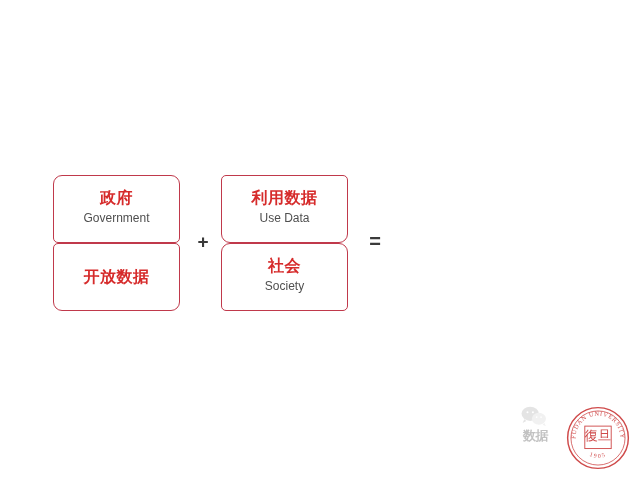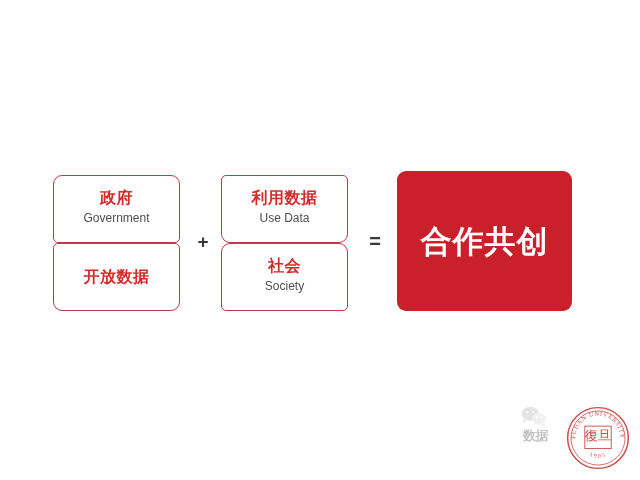--- a/index.html
+++ b/index.html
@@ -173,23 +173,20 @@
         <div class="en">Use Data</div>
       </div>
       <div class="card card-top">
         <div class="cn">社会</div>
         <div class="en">Society</div>
       </div>
     </div>
 
     <div class="operator eq">=</div>
 
-    <div class="result">
-      <div class="result-text">合作共创</div>
-    </div>
 
   </div>
 
   <div class="watermark">
     <svg class="wechat-icon" viewBox="0 0 48 40">
       <ellipse cx="17" cy="16" rx="16" ry="13" fill="#e2e2e2"></ellipse>
       <circle cx="12" cy="13" r="1.9" fill="#ffffff"></circle>
       <circle cx="22" cy="13" r="1.9" fill="#ffffff"></circle>
       <path d="M6 26 L3 33 L10 29 Z" fill="#e2e2e2"></path>
       <ellipse cx="33" cy="25" rx="13" ry="11" fill="#f0f0f0"></ellipse>

